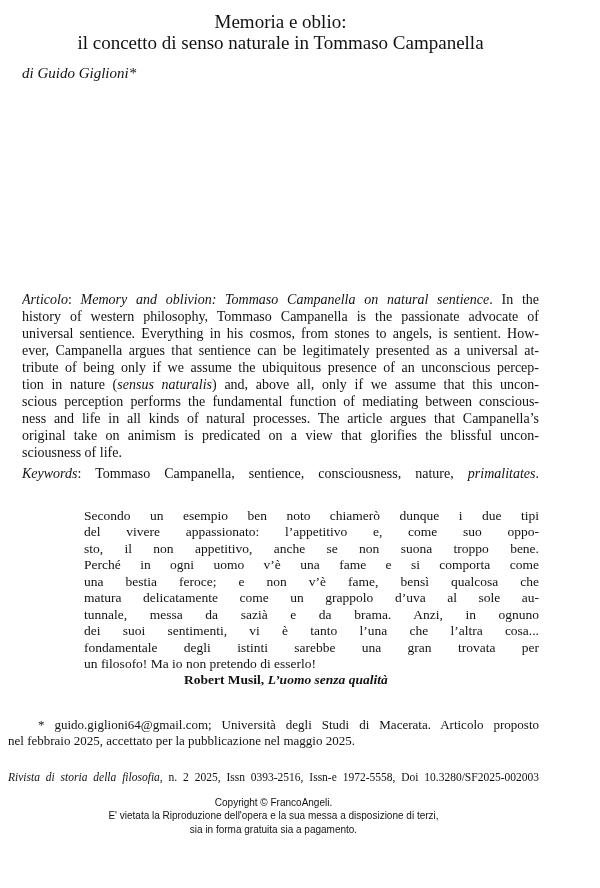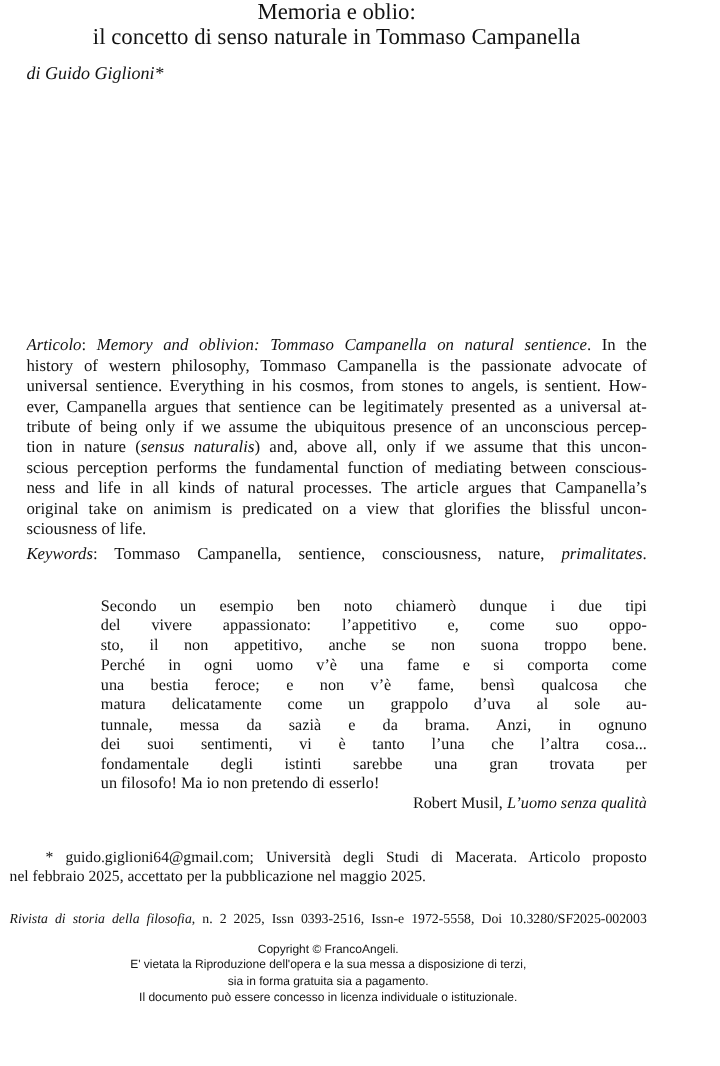--- a/index.html
+++ b/index.html
@@ -3,20 +3,21 @@
 <meta charset="utf-8">
 <style>
   html,body{margin:0;padding:0;background:#ffffff;}
   .page{
     position:relative;
     width:548px;height:888px;
     background:var(--bg,#ffffff);
     color:var(--text,#121212);
     font-family:"Liberation Serif","DejaVu Serif",serif;
     box-sizing:border-box;
+    padding-top:11px;
     overflow:hidden;
   }
   .it{font-style:italic;}
   .ln{overflow:hidden;}
 
   
   .just .ln,.fill .ln{text-align:justify;}
   .just .ln::after,.fill .ln::after{content:"";display:inline-block;width:100%;height:0;}
   .just .ln:last-child{text-align:left;}
   .just .ln:last-child::after{content:none;}
@@ -27,21 +28,21 @@
   .abstract{margin:210px 9px 0 22px;font-size:14px;}
   .abstract .ln{height:17px;}
 
   .keywords{margin:4px 9px 0 22px;font-size:14px;}
   .keywords .ln{height:17px;}
 
   .quote{margin:25px 9px 0 84px;font-size:13.5px;}
   .quote .ln{height:16.45px;}
 
   .attr{margin:0 9px 0 184px;font-size:13.5px;}
-  .attr .ln{height:16.45px;text-align:right;}
+  .attr .ln{height:16.45px;text-align:left;font-weight:bold;}
 
   .footnote{margin:28px 9px 0 8px;font-size:13px;}
   .footnote .ln{height:16px;}
   .footnote .ln:first-child{text-indent:30px;}
 
   .journal{margin:22px 9px 0 8px;font-size:11.5px;}
   .journal .ln{height:16px;}
 
   .copyright{margin:10px 9px 0 8px;font-size:10px;font-family:"Liberation Sans","DejaVu Sans",sans-serif;text-align:center;}
   .copyright .ln{height:13.5px;}
@@ -97,17 +98,16 @@
         <div class="ln"><span>* guido.giglioni64@gmail.com; Università degli Studi di Macerata. Articolo proposto</span></div>
         <div class="ln"><span>nel febbraio 2025, accettato per la pubblicazione nel maggio 2025.</span></div>
       </div>
     <div class="journal fill">
         <div class="ln"><span class="it">Rivista di storia della filosofia</span><span>, n. 2 2025, Issn 0393-2516, Issn-e 1972-5558, Doi 10.3280/SF2025-002003</span></div>
       </div>
     <div class="copyright">
         <div class="ln">Copyright © FrancoAngeli.</div>
         <div class="ln">E' vietata la Riproduzione dell'opera e la sua messa a disposizione di terzi,</div>
         <div class="ln">sia in forma gratuita sia a pagamento.</div>
-        <div class="ln">Il documento può essere concesso in licenza individuale o istituzionale.</div>
       </div>
   </footer>
 
 </div>
 
 </body></html>

